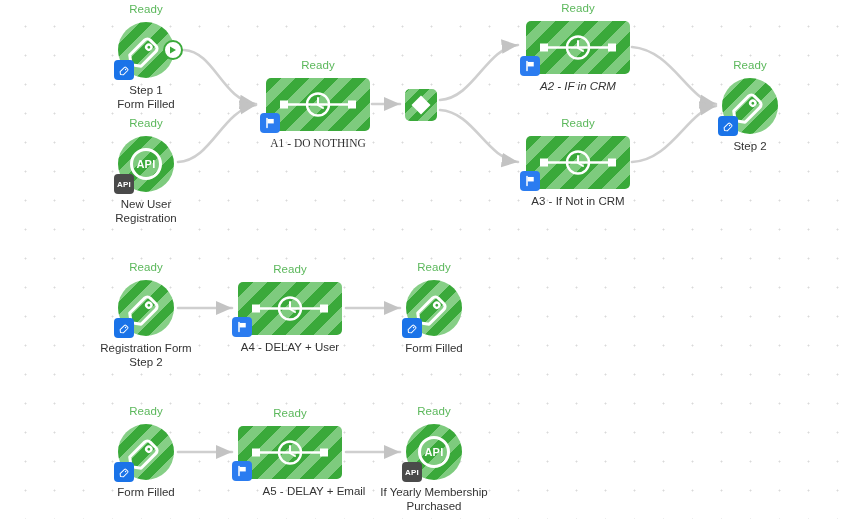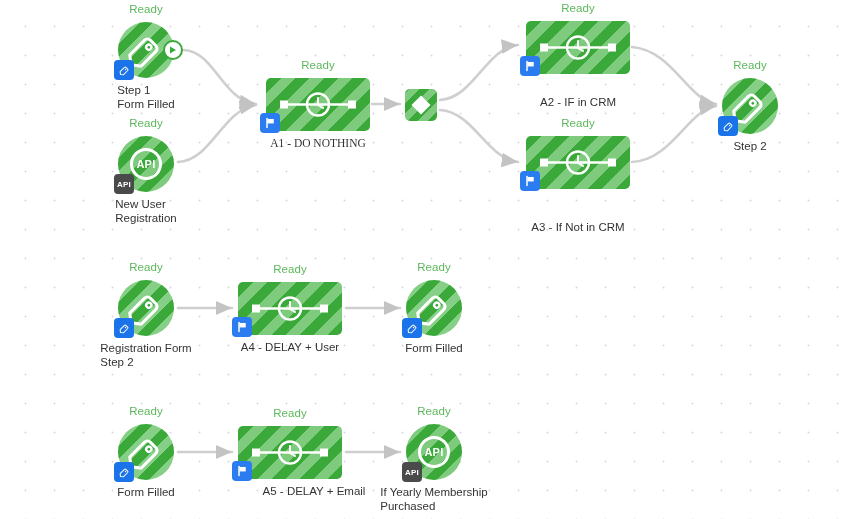--- a/index.html
+++ b/index.html
@@ -117,21 +117,21 @@
         -45deg,
         #3aa93a 0px, #3aa93a 7px,
         #7ecb7e 7px, #7ecb7e 14px);
     overflow:hidden;
   }
 
   
   .caption{
     position:absolute;
     left:50%;transform:translateX(-50%);
-    text-align:left;
+    text-align:center;
     font-size:11.5px;
     color:#333333;
     line-height:13.5px;
     white-space:nowrap;
   }
 </style>
 </head>
 <body>
 
 <div id="canvas">
@@ -246,42 +246,42 @@
       <rect x="82" y="22.5" width="8" height="8" fill="#ffffff"></rect>
       <circle cx="52" cy="26.5" r="11" fill="none" stroke="#ffffff" stroke-width="2.4"></circle>
       <path d="M 52 20 L 52 27 L 57 30" fill="none" stroke="#ffffff" stroke-width="2" stroke-linecap="round"></path>
     </svg>
     <div class="badge flag" style="left:-6px;top:35px;">
       <svg width="12" height="12" viewBox="0 0 16 16">
         <path d="M 4 2 L 4 14" stroke="#ffffff" stroke-width="2" stroke-linecap="round"></path>
         <path d="M 4.6 2.6 L 13 2.6 L 13 8.6 L 4.6 8.6 Z" fill="#ffffff"></path>
       </svg>
     </div>
-    <div class="caption" style="top:75px;">
+    <div class="caption" style="top:59px;font-style:italic;">
       <div>A2 - IF in CRM</div>
     </div>
   </div>
 
   <div class="node action-node" style="left:526px;top:136px;">
     <div class="status" style="top:-19px;">Ready</div>
     <div class="action-body"></div>
     <svg class="clock-row" viewBox="0 0 104 53">
       <line x1="18" y1="26.5" x2="86" y2="26.5" stroke="#ffffff" stroke-width="2.4"></line>
       <rect x="14" y="22.5" width="8" height="8" fill="#ffffff"></rect>
       <rect x="82" y="22.5" width="8" height="8" fill="#ffffff"></rect>
       <circle cx="52" cy="26.5" r="11" fill="none" stroke="#ffffff" stroke-width="2.4"></circle>
       <path d="M 52 20 L 52 27 L 57 30" fill="none" stroke="#ffffff" stroke-width="2" stroke-linecap="round"></path>
     </svg>
     <div class="badge flag" style="left:-6px;top:35px;">
       <svg width="12" height="12" viewBox="0 0 16 16">
         <path d="M 4 2 L 4 14" stroke="#ffffff" stroke-width="2" stroke-linecap="round"></path>
         <path d="M 4.6 2.6 L 13 2.6 L 13 8.6 L 4.6 8.6 Z" fill="#ffffff"></path>
       </svg>
     </div>
-    <div class="caption" style="top:59px;margin-top:26px;">
+    <div class="caption" style="top:59px;">
       <div>A3 - If Not in CRM</div>
     </div>
   </div>
 
   <div class="node circle-node" style="left:722px;top:78px;">
     <div class="status" style="top:-19px;">Ready</div>
     <div class="circle-body"></div>
     <svg class="tag-glyph" viewBox="0 0 56 56">
       <g transform="rotate(-45 28 28)">
         <path d="M 13 20 L 34 20 A 4 4 0 0 1 38 24 L 38 32 A 4 4 0 0 1 34 36 L 13 36 L 7 28 Z" fill="none" stroke="#ffffff" stroke-width="3" stroke-linejoin="round"></path>

